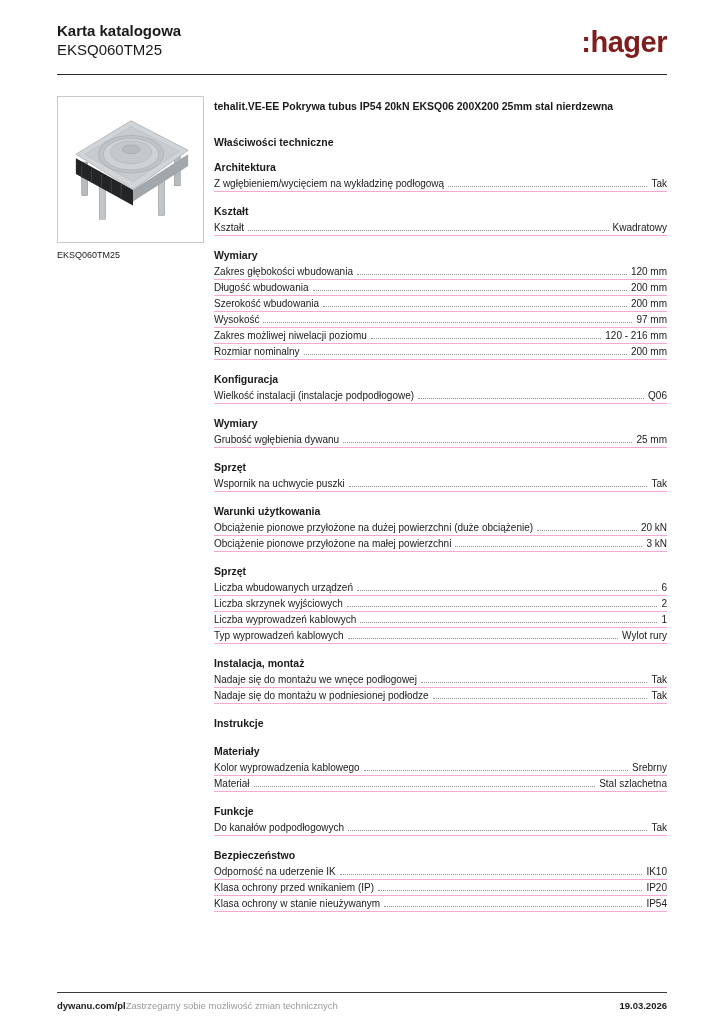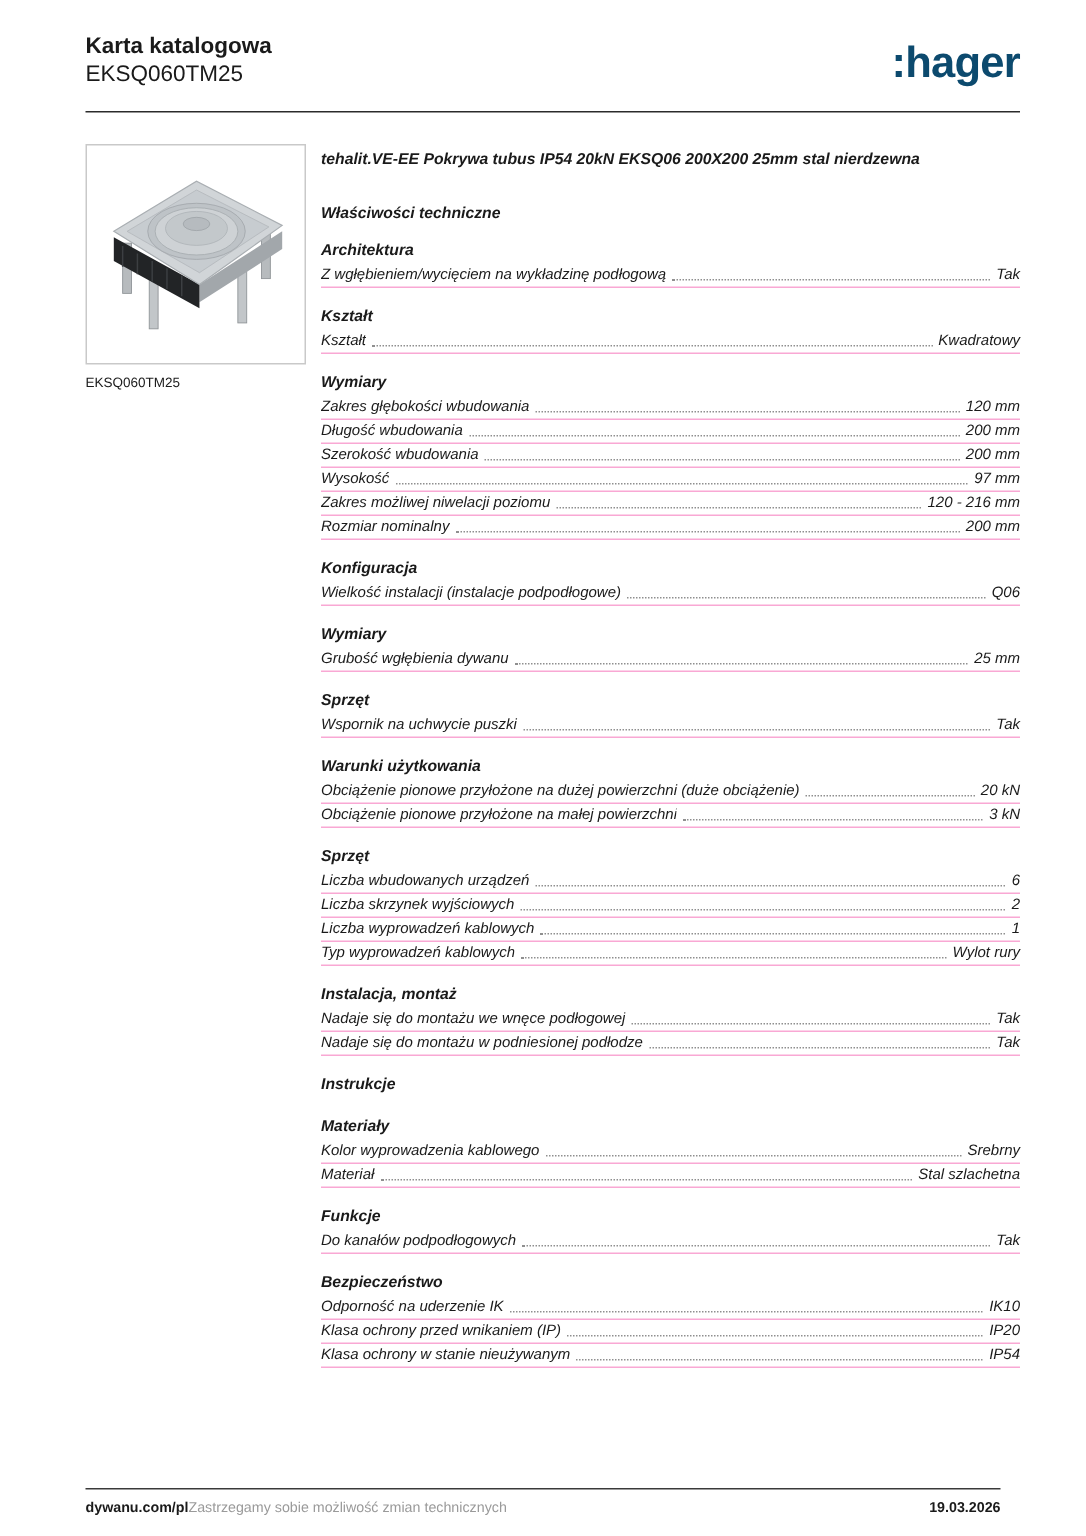--- a/index.html
+++ b/index.html
@@ -5,47 +5,47 @@
   * { box-sizing: border-box; }
   html, body { margin: 0; padding: 0; }
   body {
     width: 724px; height: 1024px;
     background: #ffffff;
     font-family: "Liberation Sans", sans-serif;
     color: #1a1a1a;
     position: relative;
     overflow: hidden;
   }
-  .page { padding: 22px 44px 0 57px; }
+  .page { padding: 22px 57px 0 57px; }
 
   
   .header {
     display: flex; justify-content: space-between; align-items: flex-start;
     border-bottom: 1px solid #2b2b2b;
     padding-bottom: 14px;
   }
   .doc-type { font-size: 15px; font-weight: bold; line-height: 1.25; }
   .product-code { font-size: 15px; font-weight: normal; line-height: 1.25; }
   .logo {
     font-size: 29px; font-weight: bold; letter-spacing: -0.5px;
-    color: #0c4a6e; line-height: 1; margin-top: 6px;
+    color: #7f1d1d; line-height: 1; margin-top: 6px;
   }
 
   
   .main { display: flex; margin-top: 21px; }
   .image-col { width: 148px; flex: 0 0 148px; }
   .image-box {
     width: 147px; height: 147px;
     border: 1px solid #c9c9c9;
     display: flex; align-items: center; justify-content: center;
     background: #fff;
   }
   .image-caption { font-size: 9px; margin-top: 7px; color: #1a1a1a; }
 
-  .spec-col { flex: 1; padding-left: 9px; min-width: 0; font-style: italic; }
+  .spec-col { flex: 1; padding-left: 9px; min-width: 0; }
   .product-title {
     font-size: 10.5px; font-weight: bold; line-height: 1.35;
     margin: 3px 0 0 0;
   }
   .tech-heading { font-size: 10.5px; font-weight: bold; margin-top: 23px; }
 
   .spec-section { margin-top: 13px; }
   .spec-title { font-size: 10.5px; font-weight: bold; padding-bottom: 3px; }
   .spec-row {
     display: flex; align-items: baseline;

